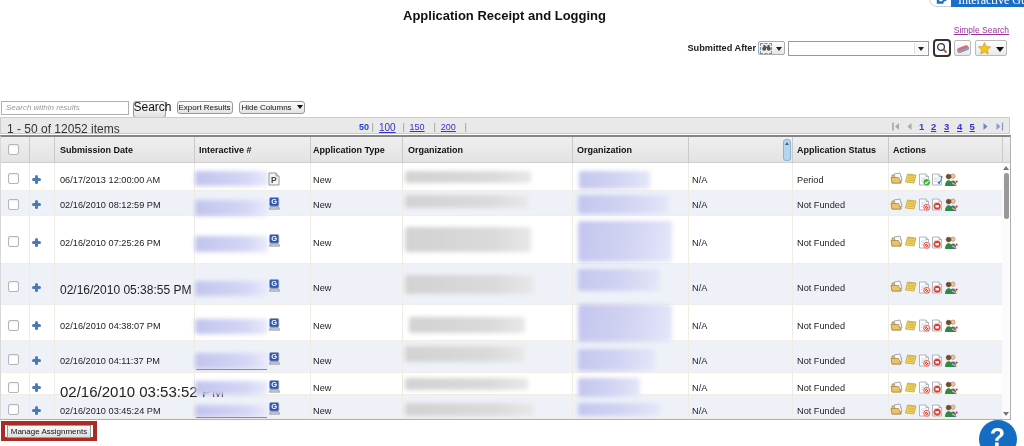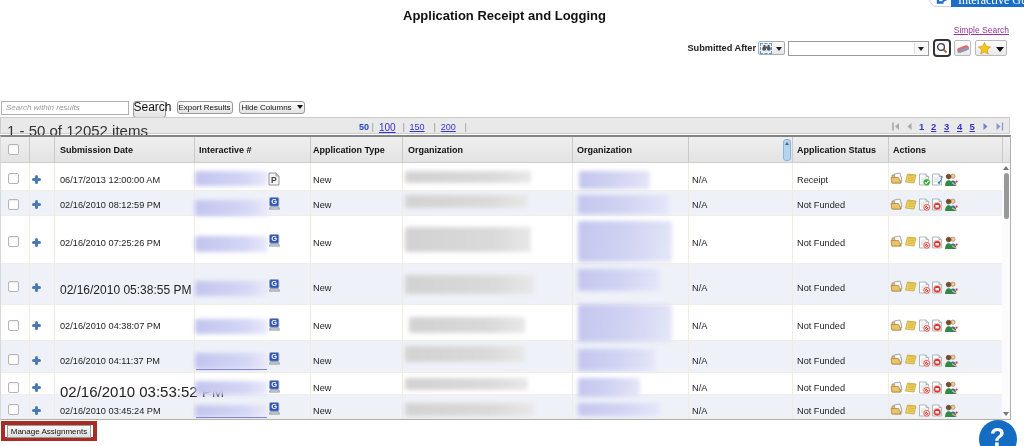--- a/index.html
+++ b/index.html
@@ -52,21 +52,21 @@
 <svg class="abs" style="left:2px;top:1px" width="13" height="13" viewBox="0 0 13 13">
         <path d="M6.5 0.5 L8.3 4.4 L12.6 4.9 L9.4 7.8 L10.3 12 L6.5 9.9 L2.7 12 L3.6 7.8 L0.4 4.9 L4.7 4.4 Z" fill="#f5c518" stroke="#c89010" stroke-width="0.6"></path>
       </svg>
 <div class="abs" style="left:20px;top:5.5px;width:0;height:0;border-left:4px solid transparent;border-right:4px solid transparent;border-top:5px solid #111"></div>
 </div>
 <div class="abs" style="left:1px;top:101px;width:128px;height:14px;background:#fff;border:1px solid #b0b0b0;font-size:8px;font-style:italic;color:#999;line-height:12px;padding-left:4px">Search within results</div>
 <div class="abs" style="left:132.5px;top:101px;width:33px;height:17px;background:linear-gradient(#fdfdfd,#e2e2e2);border:1px solid #999;border-radius:3px;font-size:12px;color:#111;text-align:left;line-height:11px">Search</div>
 <div class="abs" style="left:176.5px;top:101px;width:56px;height:13px;background:linear-gradient(#fdfdfd,#e2e2e2);border:1px solid #999;border-radius:3px;font-size:8px;color:#111;text-align:center;line-height:11px">Export Results</div>
 <div class="abs" style="left:239px;top:101px;width:66px;height:13px;background:linear-gradient(#fdfdfd,#e2e2e2);border:1px solid #999;border-radius:3px;font-size:8px;color:#111;text-align:center;line-height:11px">Hide Columns<span style="display:inline-block;width:0;height:0;border-left:3.5px solid transparent;border-right:3.5px solid transparent;border-top:4.5px solid #111;margin-left:5px;vertical-align:1px"></span></div>
 <div class="abs" style="left:0;top:117px;width:1010px;height:17px;background:#e9e9e9;border:1px solid #cccccc">
-      <div class="abs" style="left:6px;top:4px;font-size:15px;color:#333">1 - 50 of 12052 items</div>
+      <div class="abs" style="left:6px;top:4px;font-size:12px;color:#333">1 - 50 of 12052 items</div>
       <div class="abs" style="left:358px;top:3.5px;font-size:9px;font-weight:bold;color:#2244cc">50</div>
       <div class="abs" style="left:370.5px;top:3px;font-size:9.5px;color:#999">|</div>
       <div class="abs" style="left:401.5px;top:3px;font-size:9.5px;color:#999">|</div>
       <div class="abs" style="left:432.5px;top:3px;font-size:9.5px;color:#999">|</div>
       <div class="abs" style="left:463.5px;top:3px;font-size:9.5px;color:#999">|</div>
       <div class="abs" style="left:378px;top:3.5px;font-size:10px;color:#3333cc;text-decoration:underline">100</div>
       <div class="abs" style="left:408.6px;top:3.5px;font-size:9px;color:#3333cc;text-decoration:underline">150</div>
       <div class="abs" style="left:439.8px;top:3.5px;font-size:9px;color:#3333cc;text-decoration:underline">200</div>
       <div class="abs" style="left:469.5px;top:18px;font-size:11px;color:#3333cc;text-decoration:underline">1000</div>
       <svg class="abs" style="left:891px;top:4px" width="8" height="9" viewBox="0 0 8 9">
@@ -141,21 +141,21 @@
 <div class="blob" style="left:195px;top:171px;width:73px;height:15px;background:linear-gradient(90deg,#c2c4ee,#d4d6f5 70%,#e9eafa)"></div>
 <svg style="position:absolute;left:268px;top:171.5px" width="12" height="14" viewBox="0 0 12 14">
 <path d="M1 1 L8 1 L11 4 L11 13 L1 13 Z" fill="#f4f4f4" stroke="#8a8a8a" stroke-width="0.9"></path>
 <path d="M8 1 L8 4 L11 4" fill="#ddd" stroke="#8a8a8a" stroke-width="0.8"></path>
 <text x="5.8" y="10.6" font-size="8.5" font-weight="bold" fill="#444" text-anchor="middle" font-family="Liberation Sans,sans-serif">P</text>
 </svg>
 <div class="abs" style="left:313px;top:174.6px;font-size:9.2px;color:#222">New</div>
 <div class="blob" style="left:405px;top:171px;width:126px;height:12px;background:linear-gradient(90deg,#d2d2d2,#dadada 70%,#e8e8e8)"></div>
 <div class="blob" style="left:579px;top:171px;width:71px;height:18px;background:linear-gradient(100deg,#c3c5ee,#d2d4f3 55%,#e5e7f9)"></div>
 <div class="abs" style="left:692px;top:174.6px;font-size:9.2px;color:#222">N/A</div>
-<div class="abs" style="left:797px;top:174.6px;font-size:9.2px;color:#222">Receipt</div>
+<div class="abs" style="left:797px;top:174.6px;font-size:9.2px;color:#222">Period</div>
 <svg style="position:absolute;left:890px;top:172.0px" width="13" height="13" viewBox="0 0 13 13">
 <path d="M2 3 L5 3 L6 4.5 L11 4.5 L11 11 L2 11 Z" fill="#e8c87a" stroke="#a08040" stroke-width="0.7"></path>
 <path d="M4 2 L10 1 L12 8.5 L6 10 Z" fill="#f8f8f8" stroke="#888" stroke-width="0.7"></path>
 <path d="M1 5.5 L8.5 5.5 L11 11 L2 11 Z" fill="#ecc467" stroke="#a08040" stroke-width="0.7"></path>
 </svg>
     <svg style="position:absolute;left:903.5px;top:172.0px" width="13" height="13" viewBox="0 0 13 13">
 <path d="M3.5 2 L12 3 L10 11 L1.5 10 Z" fill="#f5d664" stroke="#b89a30" stroke-width="0.7"></path>
 <path d="M4.2 3.2 L10.8 4 M4 4.9 L10.4 5.6 M3.8 6.6 L10 7.2 M3.6 8.3 L9.6 8.8" stroke="#c8aa3a" stroke-width="0.7" fill="none"></path>
 </svg>
     <svg style="position:absolute;left:918px;top:172.5px" width="13" height="13" viewBox="0 0 13 13">

